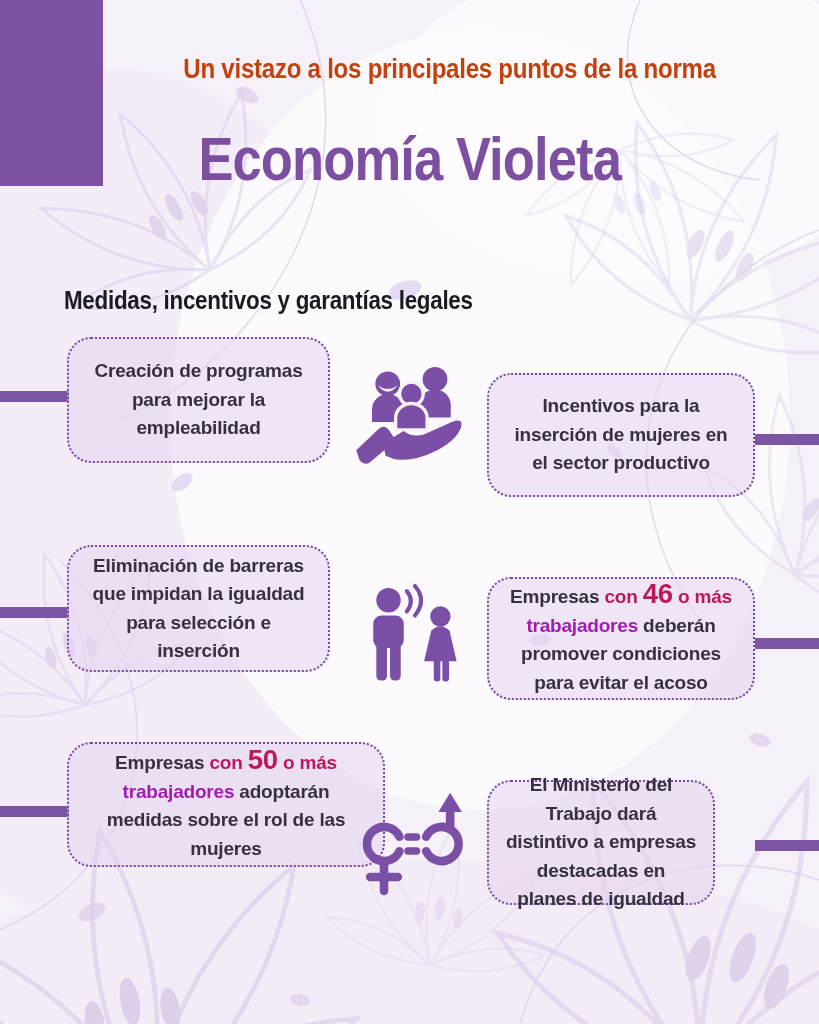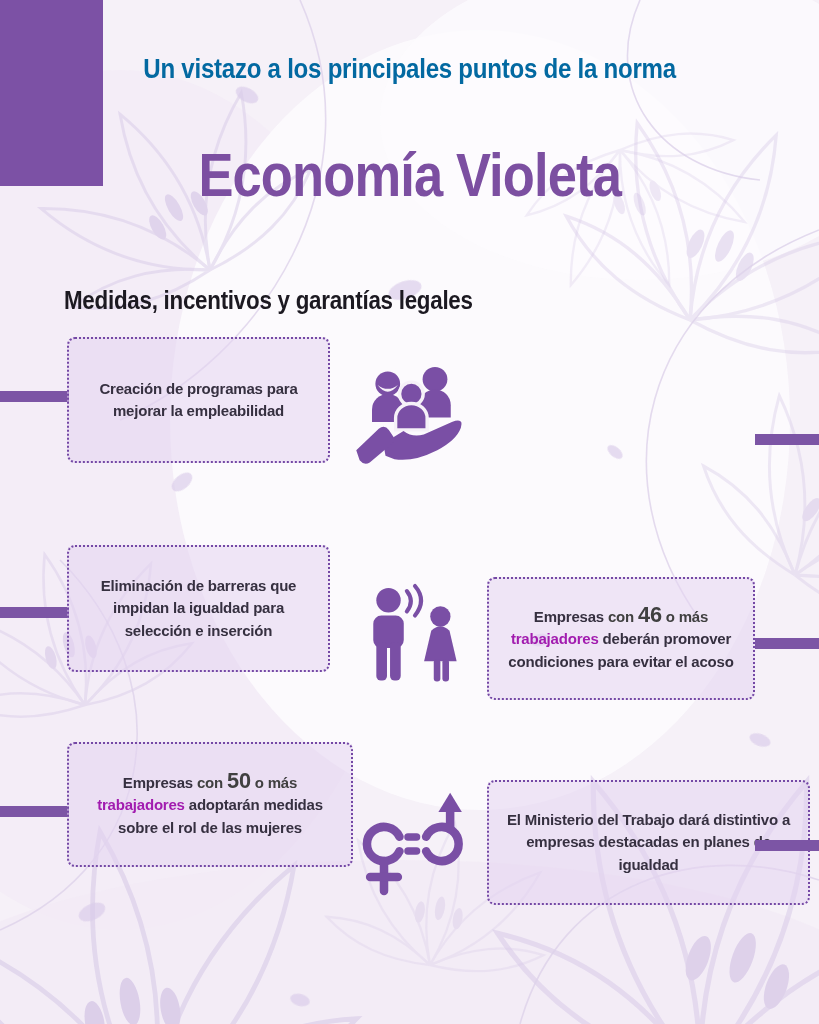--- a/index.html
+++ b/index.html
@@ -4,43 +4,43 @@
 <style>
   html,body{margin:0;padding:0;background:#e8e4ec;}
   .poster{
     position:relative;width:819px;height:1024px;overflow:hidden;
     background:#f6f1f8;
     font-family:"Liberation Sans",sans-serif;
   }
   .bg{position:absolute;left:0;top:0;width:819px;height:1024px;}
   .corner-block{position:absolute;left:0;top:0;width:103px;height:186px;background:#7c51a5;}
   .intro{
-    position:absolute;left:60px;right:60px;top:52px;text-align:center;
-    color:#0369a1;font-weight:700;font-size:28px;line-height:1.18;letter-spacing:-.3px;
+    position:absolute;left:60px;right:60px;top:52px;text-align:right;
+    color:#c2410c;font-weight:700;font-size:28px;line-height:1.18;letter-spacing:-.3px;
   }
   .condensed{display:inline-block;transform:scaleX(.86);transform-origin:50% 50%;}
   .condensed-left{display:inline-block;transform:scaleX(.86);transform-origin:0 50%;}
   .main-title{
-    position:absolute;left:0;right:0;top:124px;margin:16px;text-align:center;
+    position:absolute;left:0;right:0;top:124px;margin:0;text-align:center;
     color:#7c4fa1;font-weight:700;font-size:61px;letter-spacing:-1px;
   }
   .section-heading{
     position:absolute;left:64px;top:285px;margin:0;
     color:#1c1921;font-weight:700;font-size:26px;letter-spacing:-.3px;white-space:nowrap;
   }
   .card{
     position:absolute;box-sizing:border-box;
     display:flex;align-items:center;justify-content:center;text-align:center;
     padding:10px 16px;
     background:rgba(228,211,240,.55);
-    border:2.5px dotted #7448a5;border-radius:8px;
-    color:#363040;font-weight:700;font-size:15px;line-height:1.5;letter-spacing:-.2px;
+    border:2.5px dotted #7448a5;border-radius:24px;
+    color:#363040;font-weight:700;font-size:19px;line-height:1.5;letter-spacing:-.2px;
   }
   .card p{margin:0;}
-  .hl1{color:#404040;}
+  .hl1{color:#be185d;}
   .hl2{color:#a21caf;}
   .num{font-size:1.45em;line-height:1;}
   .connector{position:absolute;height:11px;background:#7c55a5;}
   .icon-cell{position:absolute;}
   .icon-cell svg{display:block;width:100%;height:100%;}
 </style>
 </head>
 <body>
 
 <div class="poster">
@@ -126,20 +126,23 @@
       <g fill="#7a4fa5" stroke="#f6f1f8" stroke-width="3">
         <circle cx="59" cy="35" r="10.5"></circle>
         <path d="M45,67 v-10.5 a14,13 0 0 1 28,0 V67 z"></path>
       </g>
       <g fill="#7a4fa5">
         <path d="M34,79 L52,68 Q60,74 70,71 L95,60 Q106,56 103,65 Q99,76 82,85 Q60,96 44,93 L36,90 Z"></path>
         <path d="M10,85 L30,66 Q35,62 39,67 L43,73 Q45,77 41,80 L22,96 Q17,99 13,94 Z"></path>
       </g>
     </svg>
   </div>
+  <div class="card" style="left:487px;top:373px;width:268px;height:124px;">
+    <p><span>Incentivos para la inserción de mujeres en el sector productivo</span></p>
+  </div>
   <div class="connector" style="left:755px;top:434px;width:64px;"></div>
 
   <div class="connector" style="left:0px;top:607px;width:69px;"></div>
   <div class="card" style="left:67px;top:545px;width:263px;height:127px;align-items:center;">
     <p><span>Eliminación de barreras que impidan la igualdad para selección e inserción</span></p>
   </div>
   <div class="icon-cell" style="left:357px;top:582px;width:122px;height:128px;">
     <svg viewBox="0 0 120 120" aria-hidden="true">
       <g fill="#7a4fa5">
         <circle cx="31" cy="15" r="12"></circle>
@@ -156,37 +159,37 @@
         <path d="M57,1 q12,14 0,29"></path>
       </g>
     </svg>
   </div>
   <div class="card" style="left:487px;top:577px;width:268px;height:123px;">
     <p><span>Empresas </span><span class="hl1">con </span><span class="hl1 num">46</span><span class="hl1"> o más </span><span class="hl2">trabajadores</span><span> deberán promover condiciones para evitar el acoso</span></p>
   </div>
   <div class="connector" style="left:755px;top:638px;width:64px;"></div>
 
   <div class="connector" style="left:0px;top:806px;width:69px;"></div>
-  <div class="card" style="left:67px;top:742px;width:286px;height:125px;">
+  <div class="card" style="left:67px;top:742px;width:318px;height:125px;">
     <p><span>Empresas </span><span class="hl1">con </span><span class="hl1 num">50</span><span class="hl1"> o más </span><span class="hl2">trabajadores</span><span> adoptarán medidas sobre el rol de las mujeres</span></p>
   </div>
   <div class="icon-cell" style="left:352px;top:786px;width:128px;height:116px;">
     <svg viewBox="0 0 120 104" aria-hidden="true">
       <g fill="none" stroke="#7a4fa5" stroke-width="8" stroke-linecap="round">
         <path d="M44.5,45.2 A16,16 0 1 0 44.5,58.8"></path>
         <path d="M30,68 V96"></path>
         <path d="M17,83 H43"></path>
         <path d="M69.5,45.2 A16,16 0 1 1 69.5,58.8"></path>
         <path d="M92,38 V18"></path>
       </g>
       <g fill="#7a4fa5">
         <polygon points="81,22 92,4 103,22"></polygon>
         <rect x="49" y="42" width="15" height="7" rx="3.5"></rect>
         <rect x="49" y="55" width="15" height="7" rx="3.5"></rect>
       </g>
     </svg>
   </div>
-  <div class="card" style="left:487px;top:780px;width:323px;height:125px;">
+  <div class="card" style="left:487px;top:780px;width:228px;height:125px;">
     <p><span>El Ministerio del Trabajo dará distintivo a empresas destacadas en planes de igualdad</span></p>
   </div>
   <div class="connector" style="left:755px;top:840px;width:64px;"></div>
 
 </div>
 
 </body></html>

